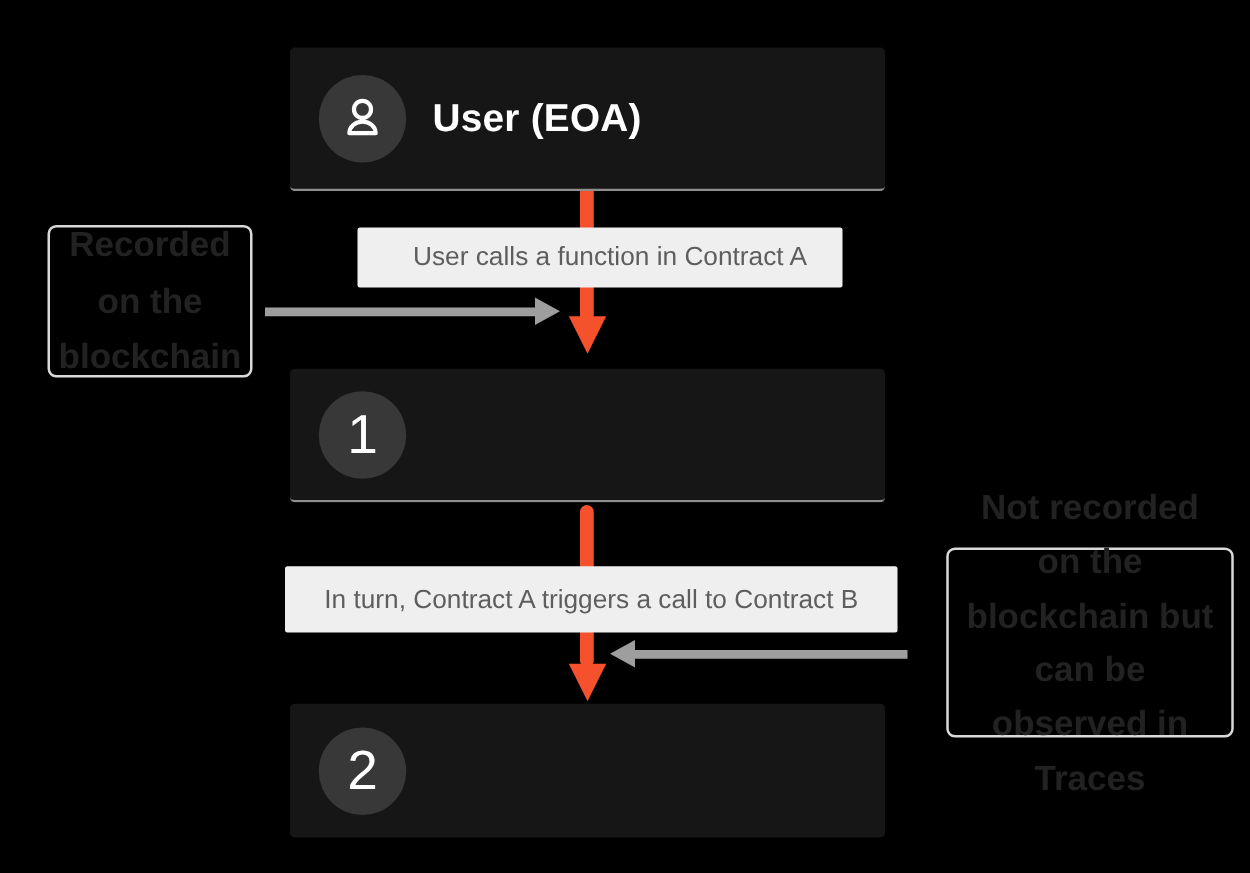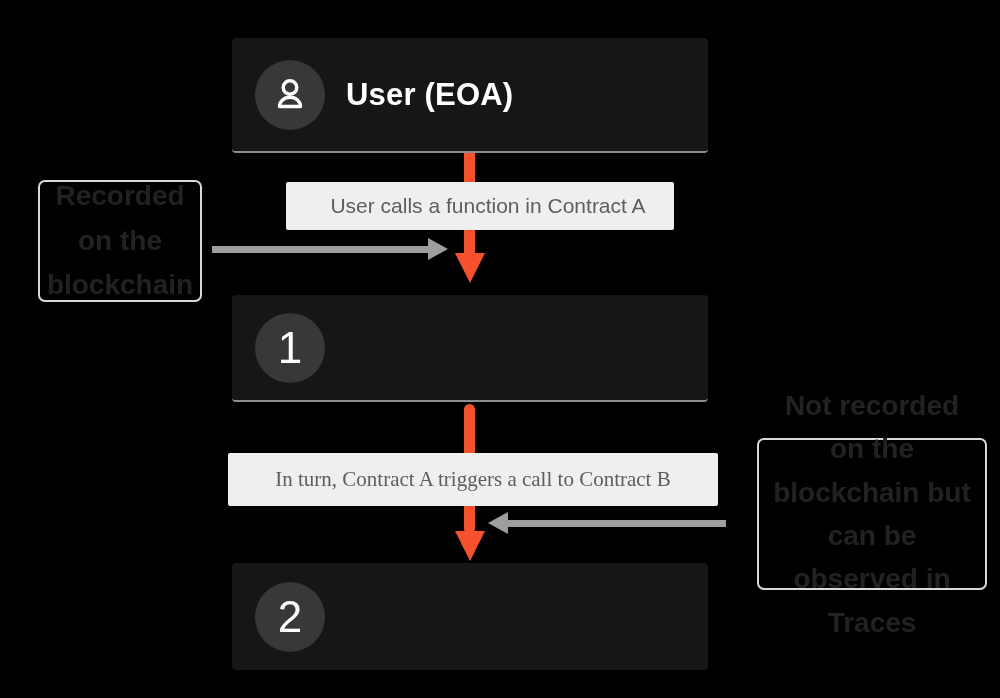--- a/index.html
+++ b/index.html
@@ -113,21 +113,21 @@
 
   <div class="node edged" style="top:295px;height:105px;">
     <div class="badge">
       <div class="num">1</div>
     </div>
   </div>
 
   <div class="shaft-v" style="left:464px;top:404px;height:130px;"></div>
   <div class="head-down" style="left:455px;top:531px;"></div>
 
-  <div class="flow-label" style="left:228px;top:453px;width:490px;height:53px;font-family:Liberation Serif, serif;">In turn, Contract A triggers a call to Contract B</div>
+  <div class="flow-label" style="left:228px;top:453px;width:490px;height:53px;">In turn, Contract A triggers a call to Contract B</div>
 
   <div class="callout" style="left:730px;top:438px;width:230px;height:152px;line-height:1.55;margin-left:27px;">Not recorded on the blockchain but can be observed in Traces</div>
 
   <div class="shaft-h" style="left:508px;top:520px;width:218px;"></div>
   <div class="head-left" style="left:488px;top:512px;"></div>
 
   <div class="node" style="top:563px;height:107px;">
     <div class="badge">
       <div class="num">2</div>
     </div>

